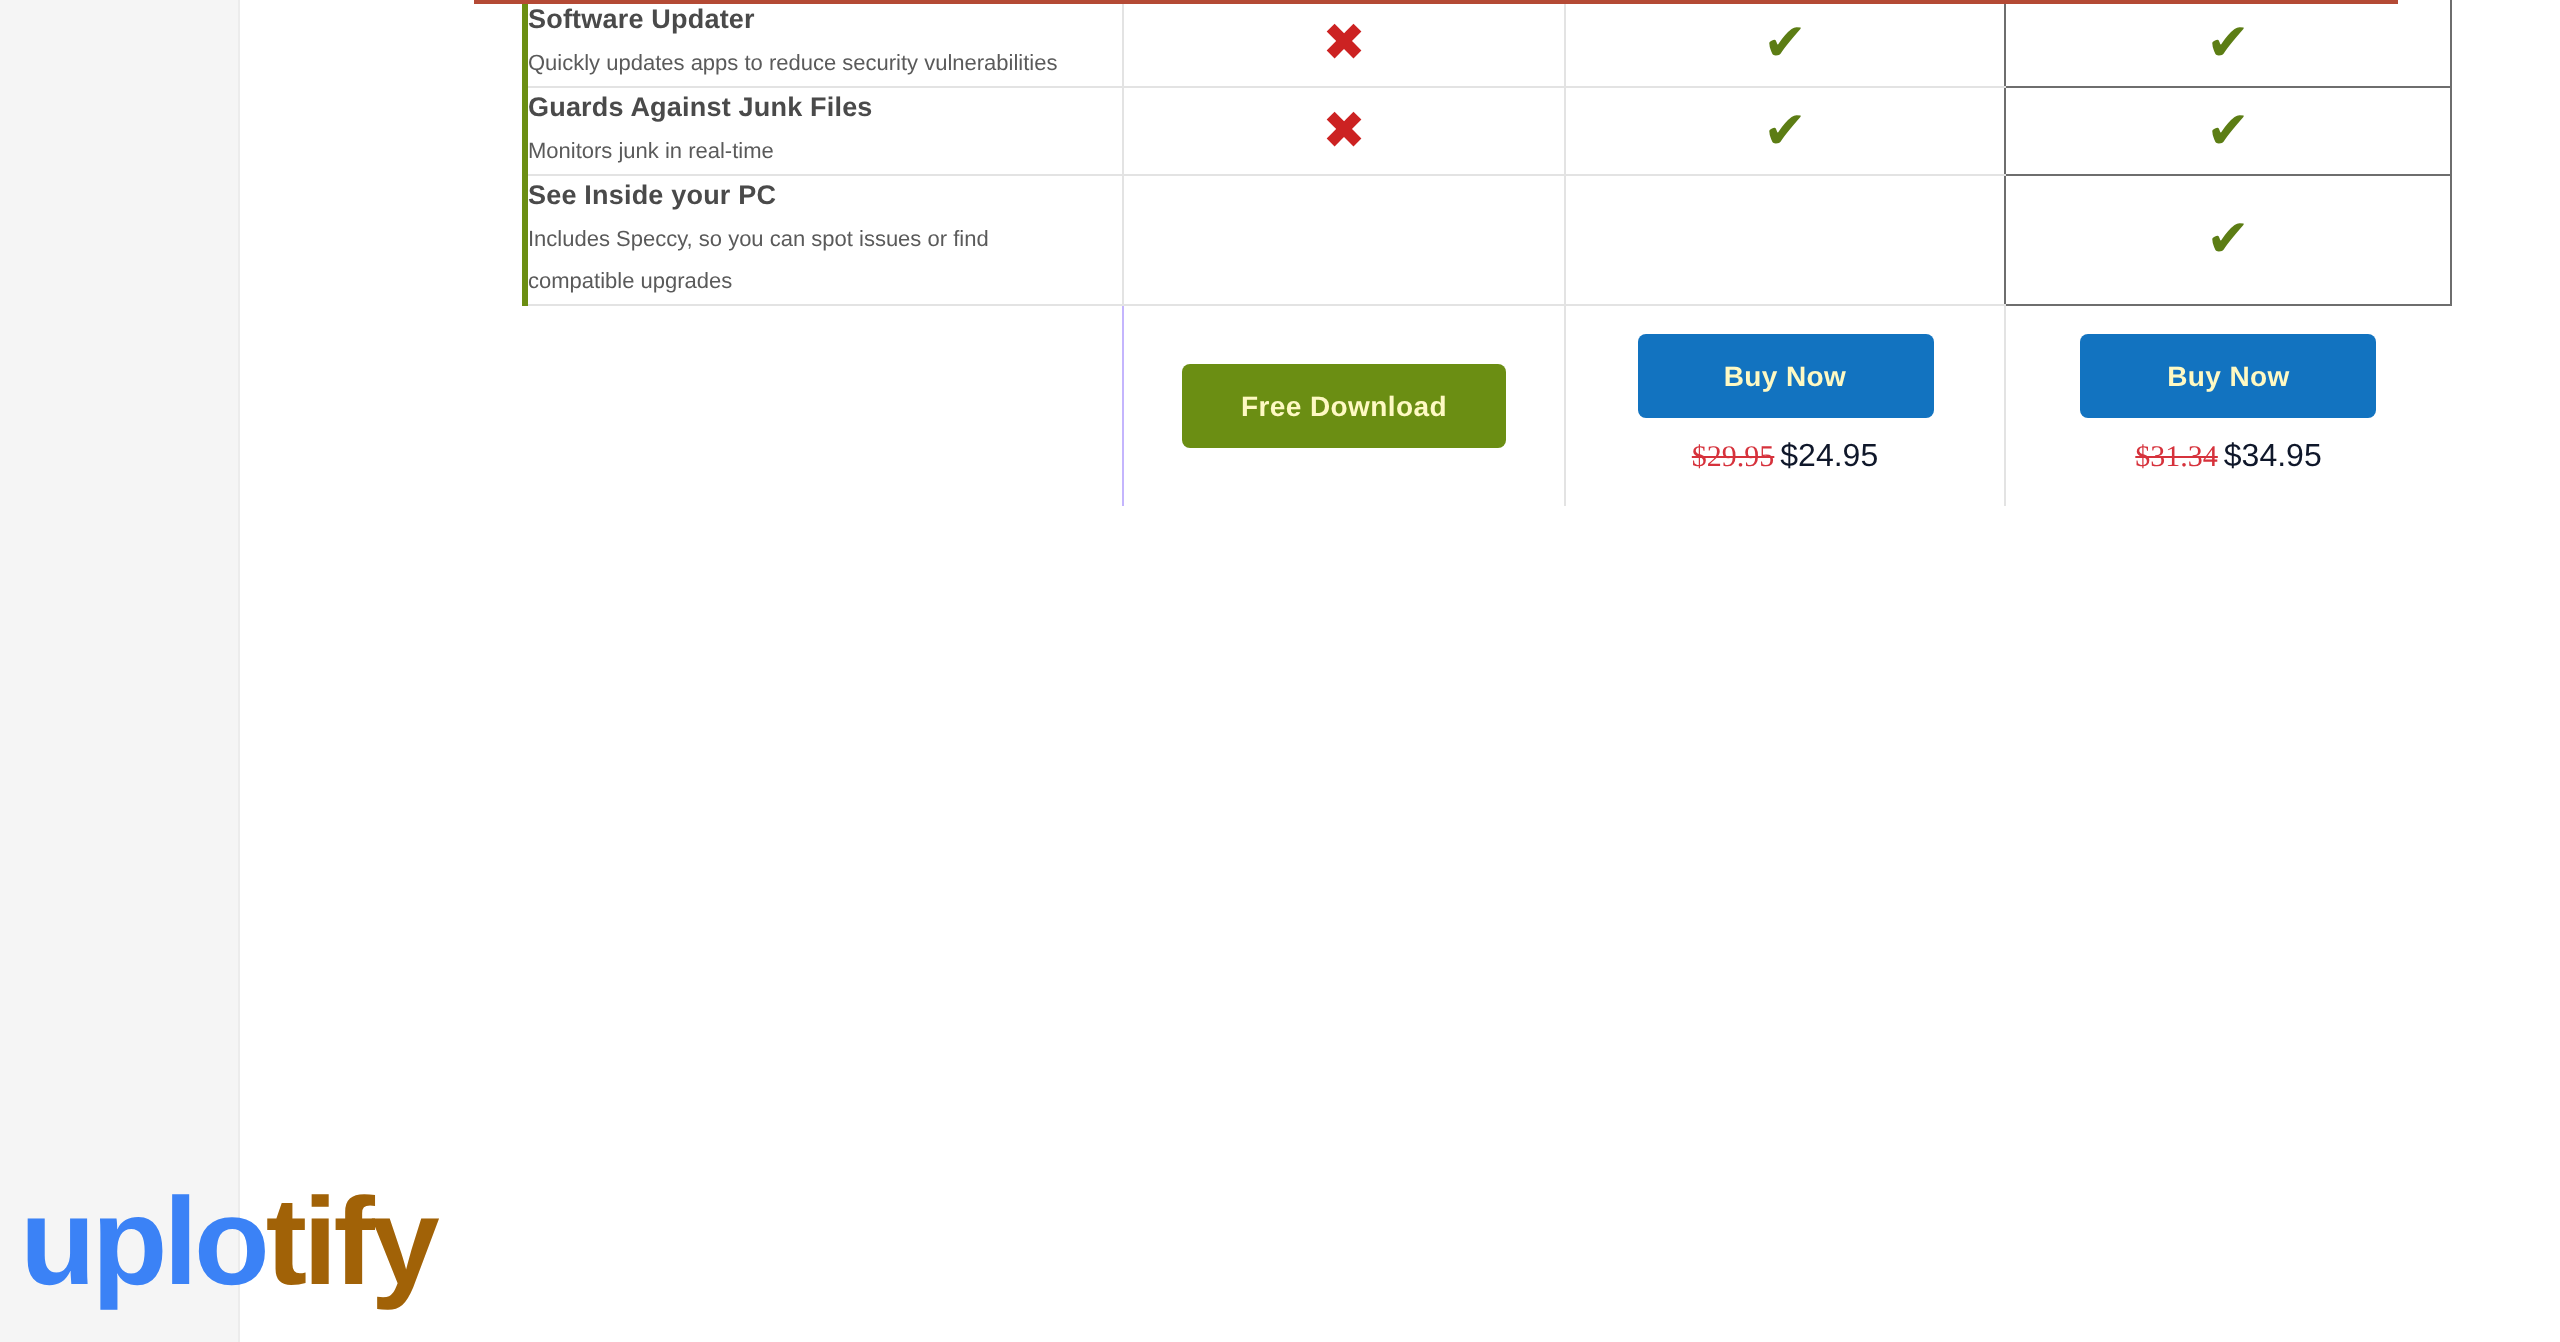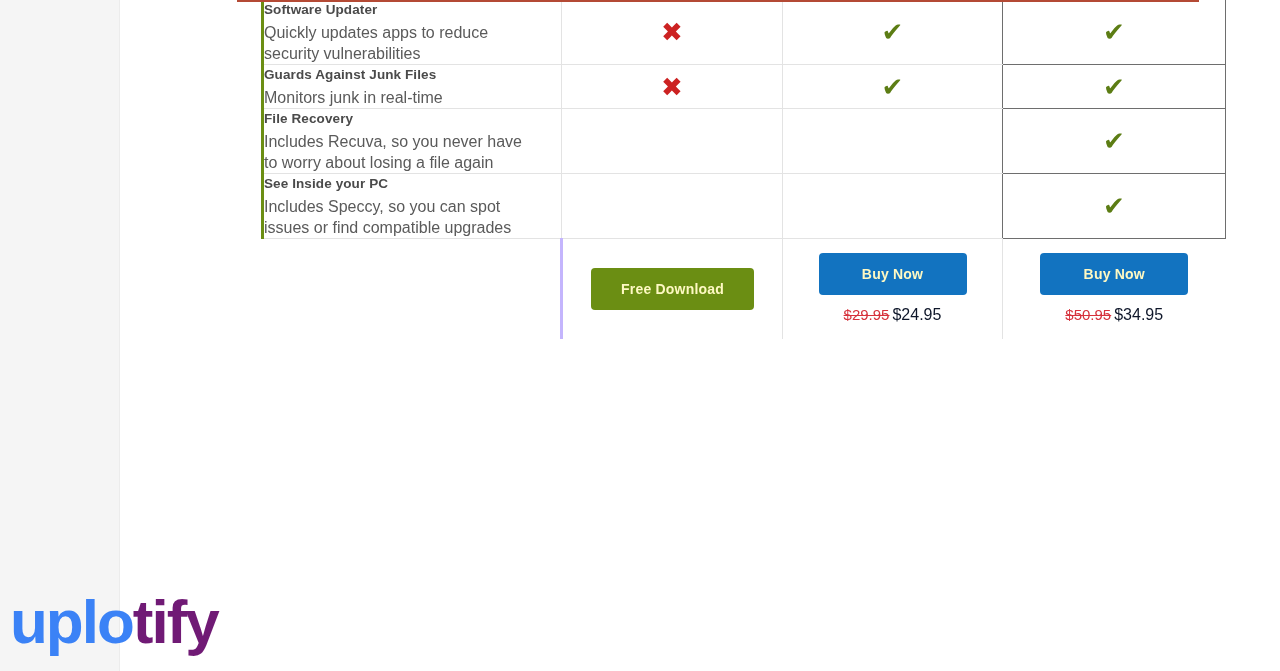--- a/index.html
+++ b/index.html
@@ -60,21 +60,21 @@
   }
   .feat-title {
     font-size: 13.5px;
     font-weight: bold;
     color: #4a4a4a;
     line-height: 19px;
     margin: 0 0 3px 0;
     letter-spacing: 0.1px;
   }
   .feat-desc {
-    font-size: 16px;
+    font-size: 11px;
     color: #5a5a5a;
     line-height: 21px;
     margin: 0;
     max-width: 272px;
   }
 
   .mark-cell {
     border-bottom: 1px solid #e3e3e3;
     border-left: 1px solid #e3e3e3;
     text-align: center;
@@ -111,21 +111,21 @@
 
   
   .action-cell {
     border-left: 1px solid #e3e3e3;
     text-align: center;
     padding-top: 22px;
     height: 100px;
     vertical-align: top;
     box-sizing: border-box;
   }
-  .action-cell.first-action { border-left: 3px solid #c4b5fd; }
+  .action-cell.first-action { border-left: 1px solid #c4b5fd; }
 
   .btn {
     display: inline-block;
     border: none;
     border-radius: 4px;
     color: #fef9c3;
     font-size: 14px;
     font-weight: bold;
     letter-spacing: 0.2px;
     cursor: pointer;
@@ -146,39 +146,40 @@
     margin-top: 11px;
     font-size: 16px;
     color: #333333;
     white-space: nowrap;
   }
   .price-old {
     color: #d6323c;
     text-decoration: line-through;
     margin-right: 3px;
     font-size: 15px;
+    font-family: Liberation Serif, serif;
   }
   .price-new {
     color: #0f172a;
     font-size: 16px;
   }
 
   
   .watermark {
     position: absolute;
     left: 10px;
     top: 586px;
     font-size: 62px;
     font-weight: bold;
     letter-spacing: -2px;
     font-family: "Liberation Sans", sans-serif;
     user-select: none;
   }
   .wm-a { color: #3b82f6; }
-  .wm-b { color: #701a75; }
+  .wm-b { color: #a16207; }
 </style>
 </head>
 <body>
 
 <div id="page">
 
   <div class="left-gutter"></div>
 
   <div class="top-rule"></div>
 
@@ -219,31 +220,20 @@
         <td class="mark-cell">
           <span class="glyph glyph-check">✔</span>
         </td>
         <td class="mark-cell highlight">
           <span class="glyph glyph-check">✔</span>
         </td>
       </tr>
 
 
 
-      <tr>
-        <td class="feat-cell">
-          <div class="feat-title">File Recovery</div>
-          <div class="feat-desc">Includes Recuva, so you never have to worry about losing a file again</div>
-        </td>
-        <td class="mark-cell"></td>
-        <td class="mark-cell"></td>
-        <td class="mark-cell highlight">
-          <span class="glyph glyph-check">✔</span>
-        </td>
-      </tr>
 
       <tr>
         <td class="feat-cell">
           <div class="feat-title">See Inside your PC</div>
           <div class="feat-desc">Includes Speccy, so you can spot issues or find compatible upgrades</div>
         </td>
         <td class="mark-cell"></td>
         <td class="mark-cell"></td>
         <td class="mark-cell highlight">
           <span class="glyph glyph-check">✔</span>
@@ -260,21 +250,21 @@
         <td class="action-cell">
           <button class="btn btn-blue">Buy Now</button>
           <div class="price-line">
             <span class="price-old">$29.95</span><span class="price-new">$24.95</span>
           </div>
         </td>
 
         <td class="action-cell">
           <button class="btn btn-blue">Buy Now</button>
           <div class="price-line">
-            <span class="price-old">$50.95</span><span class="price-new">$34.95</span>
+            <span class="price-old">$31.34</span><span class="price-new">$34.95</span>
           </div>
         </td>
       </tr>
 
     </tbody>
   </table>
 
   <div class="watermark">
     <span class="wm-a">uplo</span><span class="wm-b">tify</span>
   </div>

